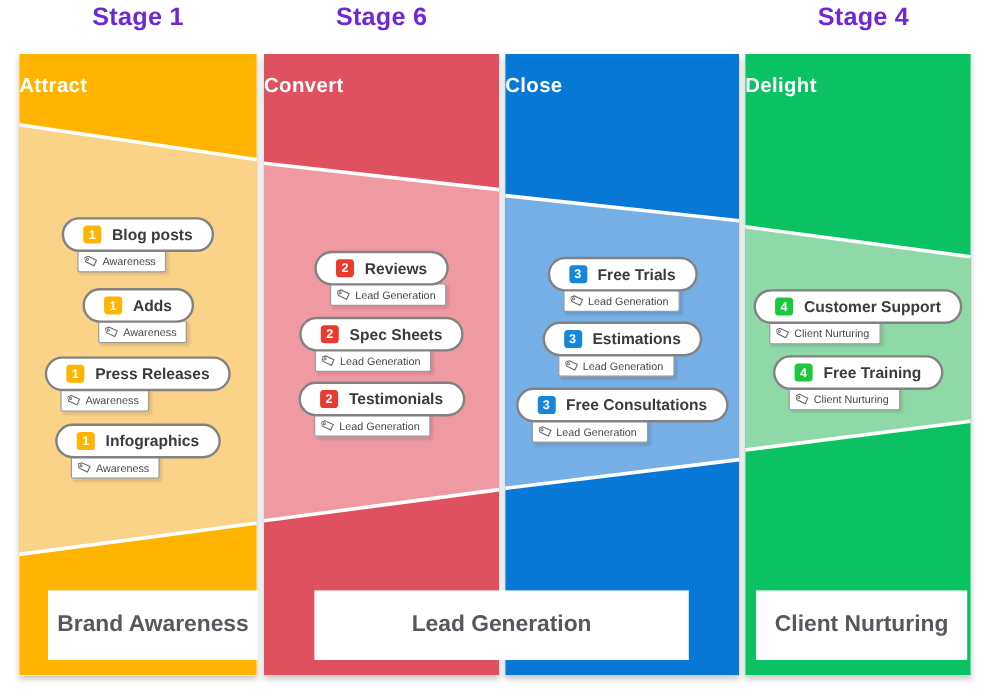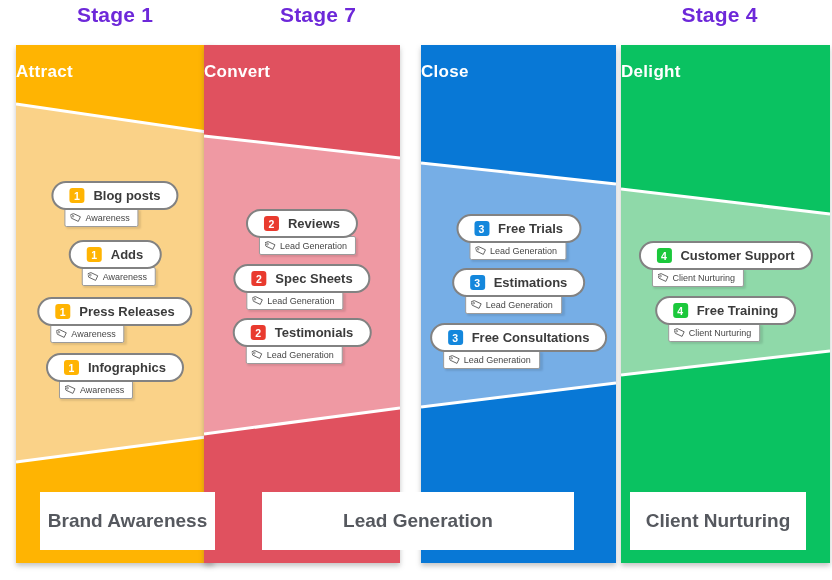--- a/index.html
+++ b/index.html
@@ -10,23 +10,23 @@
     font-size:21px; font-weight:bold; color:#6d28d9; letter-spacing:0.2px; }
   .h1 { left:16px;  width:198px; }
   .h2 { left:220px; width:196px; }
   .h3 { left:445px; width:195px;margin-top:44px; }
   .h4 { left:621px; width:197px; }
 
   .col { position:absolute; top:45px; height:518px;
     box-shadow:0 3px 5px rgba(90,90,90,0.35); }
   .col svg.bg { position:absolute; left:0; top:0; width:100%; height:100%; display:block; }
   .c1 { left:16px;  width:198px; }
-  .c2 { left:204px; width:196px; }
+  .c2 { left:220px; width:196px; }
   .c3 { left:421px; width:195px;padding-left:15px; }
-  .c4 { left:621px; width:209px; }
+  .c4 { left:621px; width:188px; }
 
   .band-label { position:absolute; top:17px; left:0; width:100%; text-align:left;
     color:#fff; font-size:17px; font-weight:bold; letter-spacing:0.3px; }
 
   .node { position:absolute; left:50%; transform:translateX(-50%);
     display:flex; flex-direction:column; align-items:flex-start; }
   .pill { display:inline-flex; align-items:center; gap:9px; background:#fff;
     border:2px solid #828282; border-radius:16px; padding:4px 16px; height:29px;
     font-size:13px; font-weight:bold; color:#3b3b3b; white-space:nowrap;
     position:relative; z-index:2; }
@@ -51,21 +51,21 @@
   .c2 .n1 { top:164px; } .c2 .n2 { top:219px; } .c2 .n3 { top:273px; }
   .c3 .n1 { top:169px; } .c3 .n2 { top:223px; } .c3 .n3 { top:278px; }
   .c4 .n1 { top:196px; } .c4 .n2 { top:251px; }
 </style>
 </head>
 <body>
 
 <div class="page">
 
   <div class="stage-header h1">Stage 1</div>
-  <div class="stage-header h2">Stage 7</div>
+  <div class="stage-header h2">Stage 6</div>
   <div class="stage-header h3">Stage 3</div>
   <div class="stage-header h4">Stage 4</div>
 
   <div class="col c1">
     <svg class="bg" viewBox="0 0 198 518" preserveAspectRatio="none">
       <rect x="0" y="0" width="198" height="518" fill="#FFB402"></rect>
       <polygon points="0,59 198,88 198,391 0,417" fill="#FAD288"></polygon>
       <line x1="0" y1="59" x2="198" y2="88" stroke="#ffffff" stroke-width="3"></line>
       <line x1="0" y1="417" x2="198" y2="391" stroke="#ffffff" stroke-width="3"></line>
     </svg>

